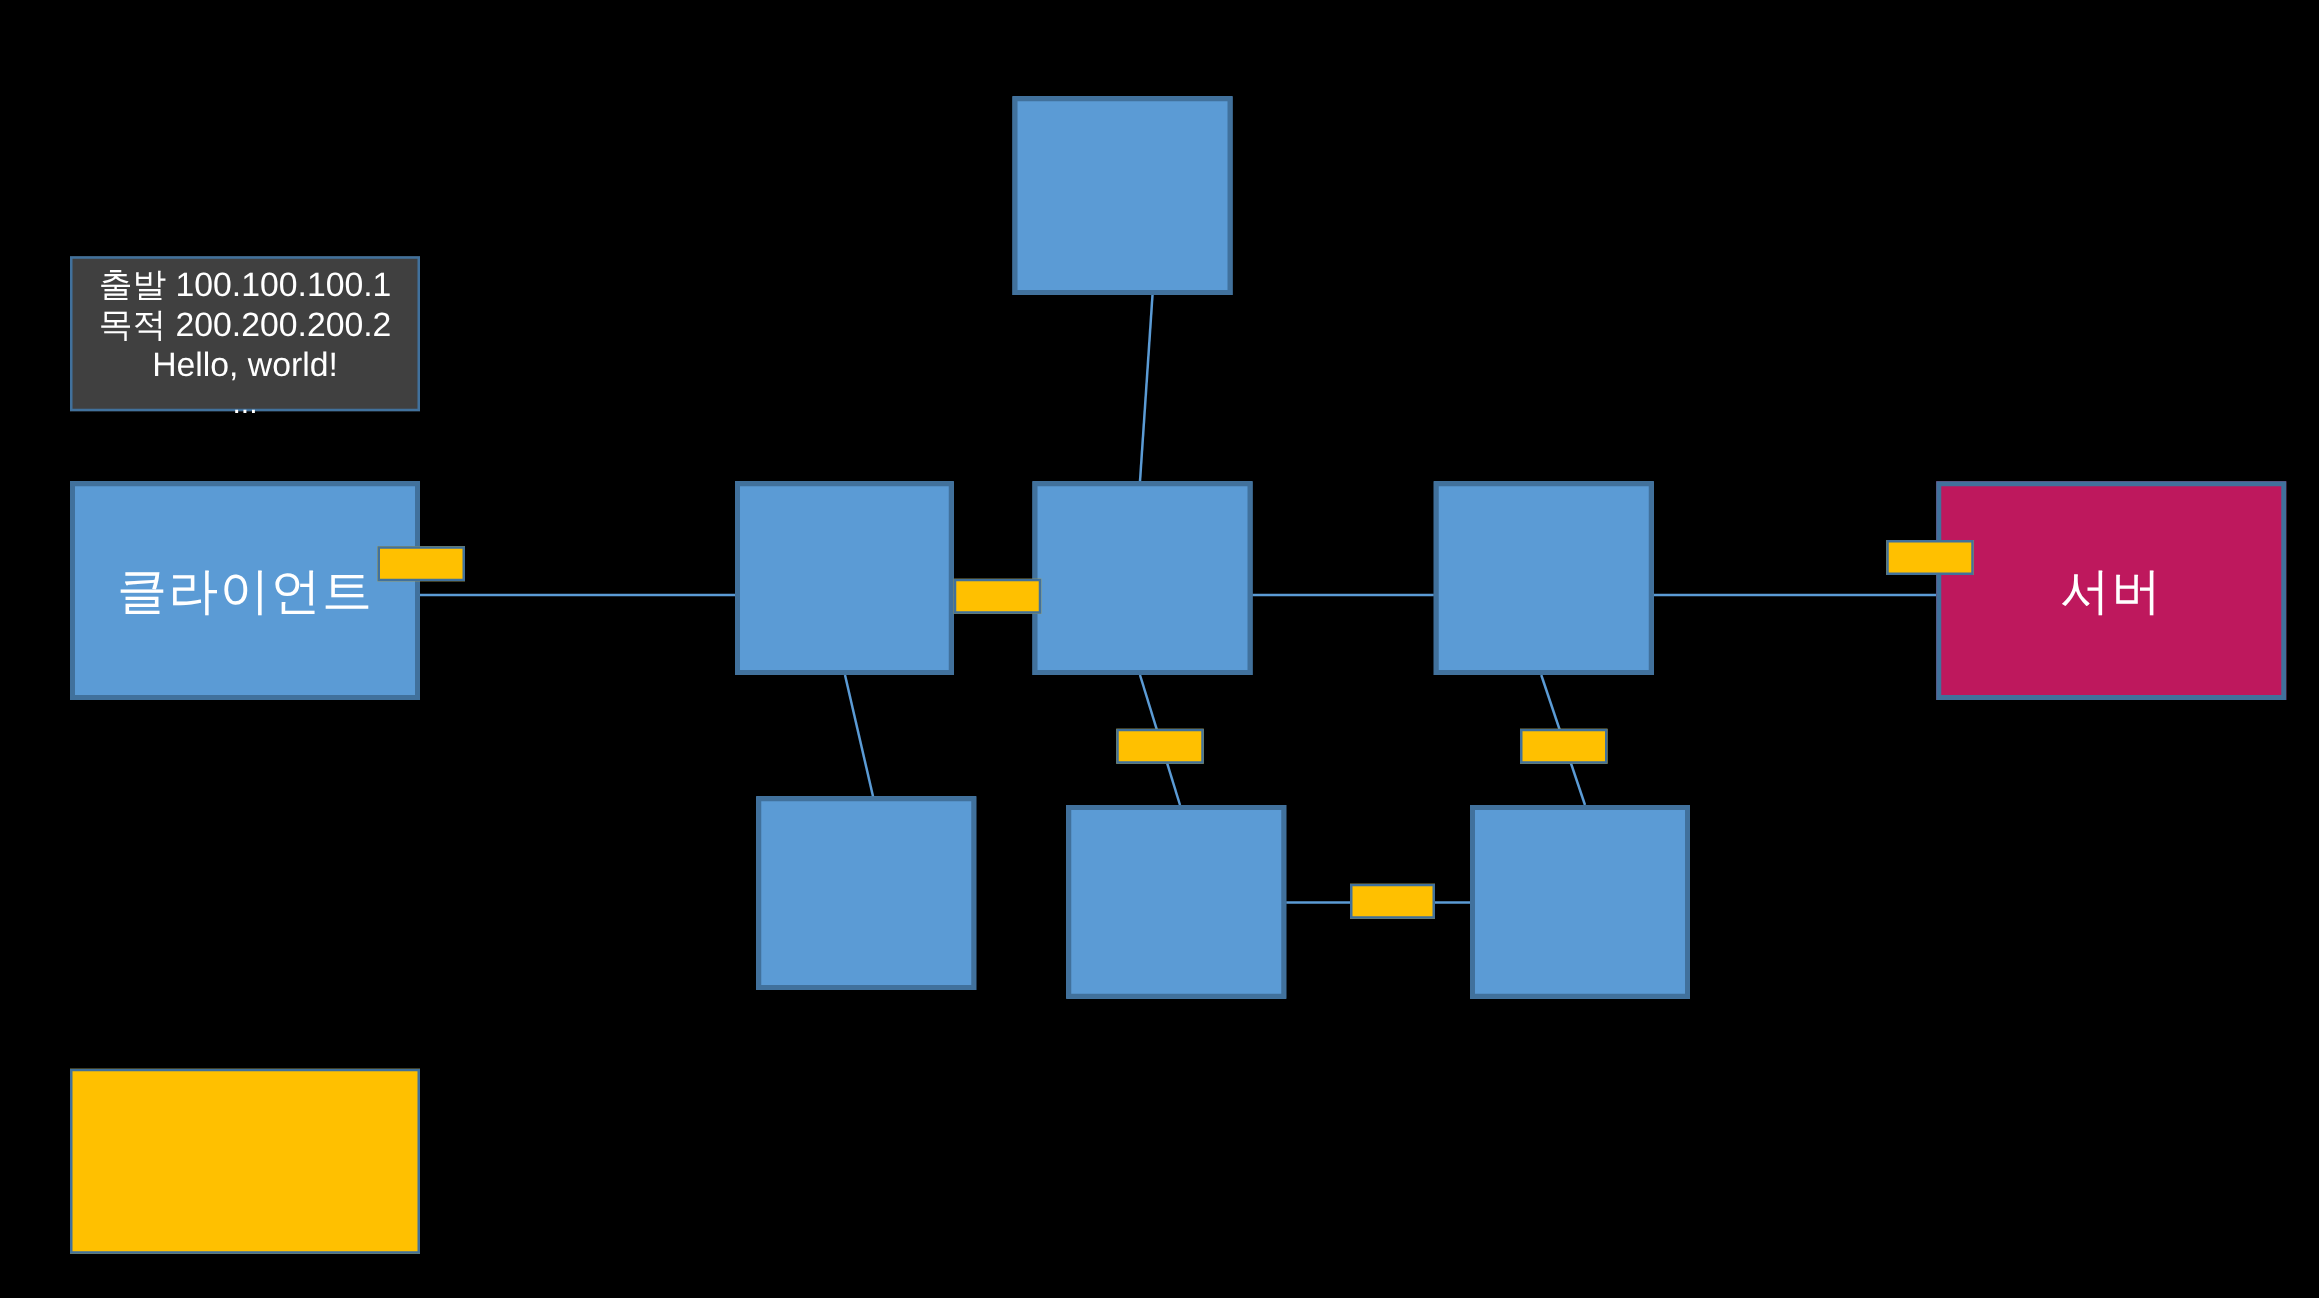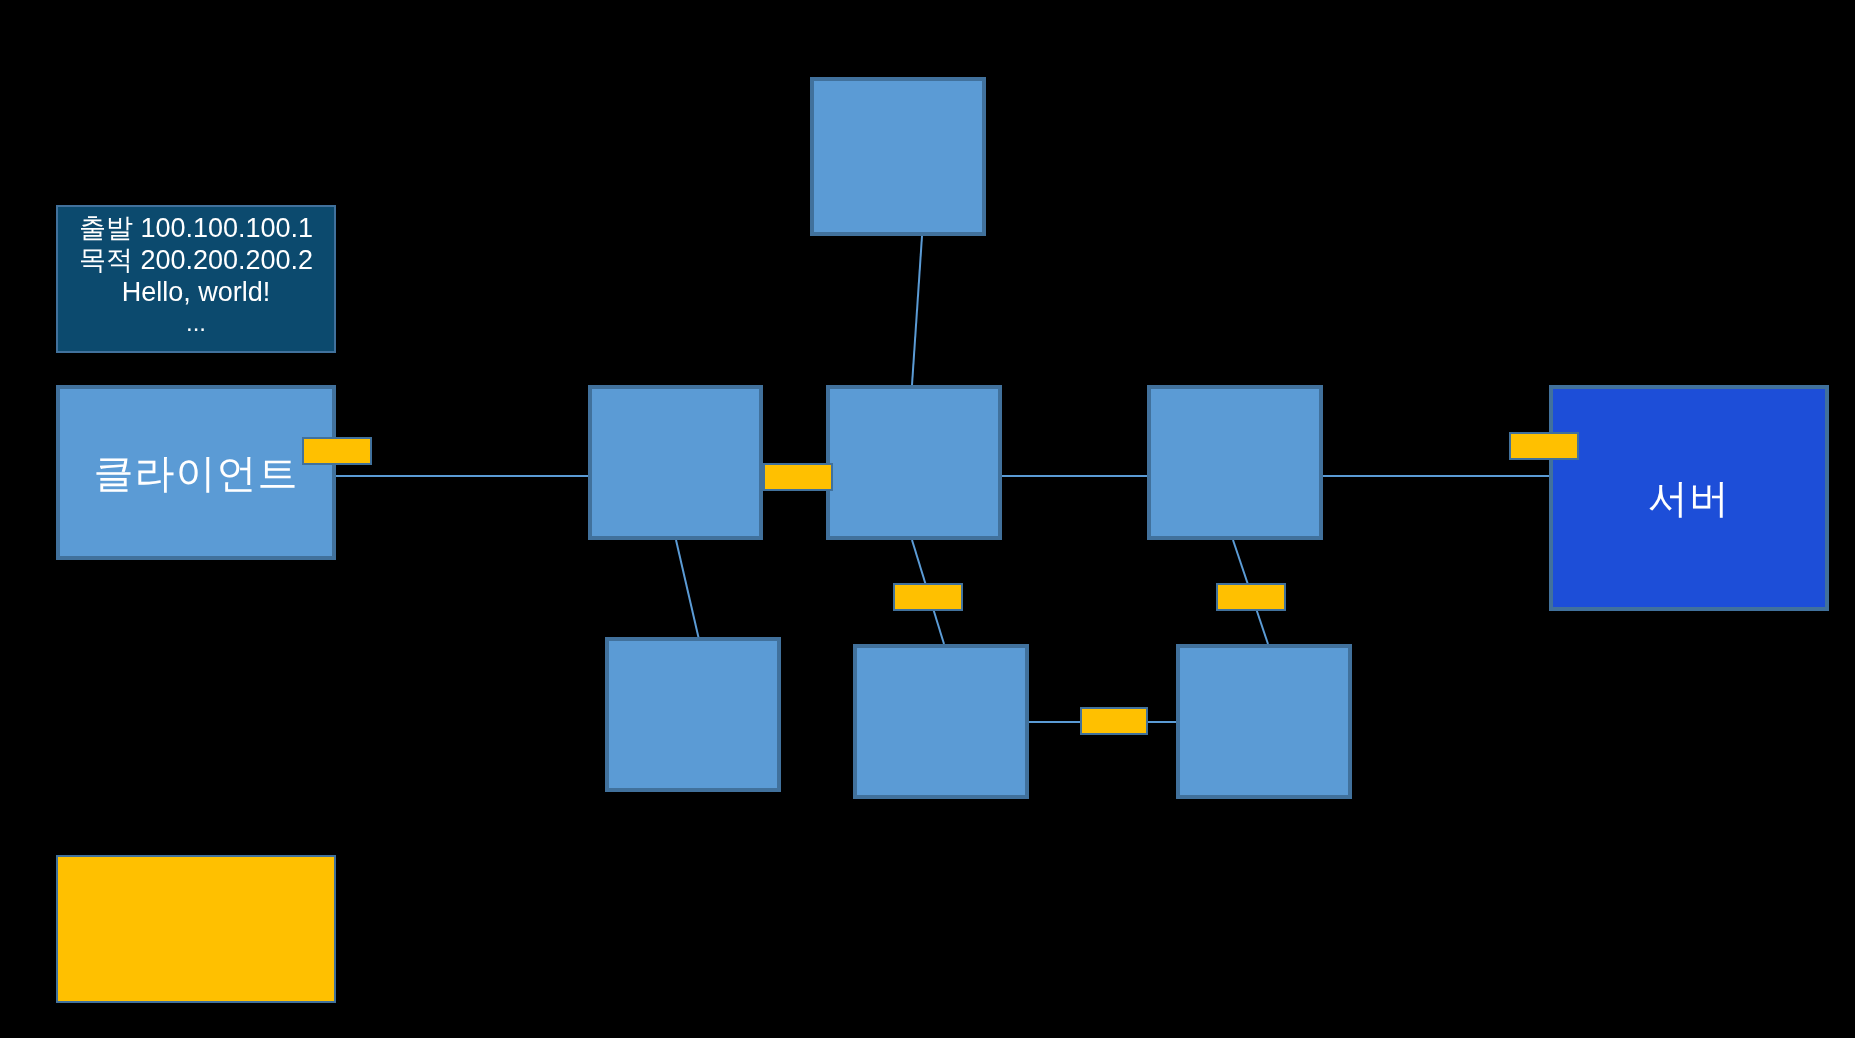--- a/index.html
+++ b/index.html
@@ -84,36 +84,36 @@
       <line x1="336" y1="476" x2="588" y2="476" stroke="#5B9BD5" stroke-width="2"></line>
       <line x1="763" y1="476" x2="826" y2="476" stroke="#5B9BD5" stroke-width="2"></line>
       <line x1="1002" y1="476" x2="1147" y2="476" stroke="#5B9BD5" stroke-width="2"></line>
       <line x1="1323" y1="476" x2="1549" y2="476" stroke="#5B9BD5" stroke-width="2"></line>
       <line x1="676" y1="540" x2="700" y2="644" stroke="#5B9BD5" stroke-width="2"></line>
       <line x1="912" y1="540" x2="944" y2="644" stroke="#5B9BD5" stroke-width="2"></line>
       <line x1="1233" y1="540" x2="1268" y2="644" stroke="#5B9BD5" stroke-width="2"></line>
       <line x1="1029" y1="722" x2="1176" y2="722" stroke="#5B9BD5" stroke-width="2"></line>
     </svg>
 
-  <div class="infobox" id="info-panel" style="left: 56px; top: 205px; width: 280px; height: 148px; background: #0c4a6e; border-color: rgb(65, 113, 156);">
+  <div class="infobox" id="info-panel" style="left: 56px; top: 205px; width: 280px; height: 124px; background: #404040; border-color: rgb(65, 113, 156);">
     <div class="infoline">출발 100.100.100.1</div>
     <div class="infoline">목적 200.200.200.2</div>
     <div class="infoline">Hello, world!</div>
     <div class="infoline ellipsis">...</div>
   </div>
 
   <div id="node-layer">
       <div class="node" style="left: 810px; top: 77px; width: 176px; height: 159px; background: rgb(91, 155, 213); border-color: rgb(65, 113, 156);"></div>
       <div class="node" style="left: 56px; top: 385px; width: 280px; height: 175px; background: rgb(91, 155, 213); border-color: rgb(65, 113, 156);">
         <span class="node-label" style="color: rgb(255, 255, 255);">클라이언트</span>
       </div>
       <div class="node" style="left: 588px; top: 385px; width: 175px; height: 155px; background: rgb(91, 155, 213); border-color: rgb(65, 113, 156);"></div>
       <div class="node" style="left: 826px; top: 385px; width: 176px; height: 155px; background: rgb(91, 155, 213); border-color: rgb(65, 113, 156);"></div>
       <div class="node" style="left: 1147px; top: 385px; width: 176px; height: 155px; background: rgb(91, 155, 213); border-color: rgb(65, 113, 156);"></div>
-      <div class="node" style="left: 1549px; top: 385px; width: 280px; height: 226px; background: #1d4ed8; border-color: rgb(65, 113, 156);">
+      <div class="node" style="left: 1549px; top: 385px; width: 280px; height: 175px; background: #be185d; border-color: rgb(65, 113, 156);">
         <span class="node-label" style="color: rgb(255, 255, 255);">서버</span>
       </div>
       <div class="node" style="left: 605px; top: 637px; width: 176px; height: 155px; background: rgb(91, 155, 213); border-color: rgb(65, 113, 156);"></div>
       <div class="node" style="left: 853px; top: 644px; width: 176px; height: 155px; background: rgb(91, 155, 213); border-color: rgb(65, 113, 156);"></div>
       <div class="node" style="left: 1176px; top: 644px; width: 176px; height: 155px; background: rgb(91, 155, 213); border-color: rgb(65, 113, 156);"></div>
     </div>
 
   <div id="packet-layer">
       <div class="packet" style="left: 302px; top: 437px; width: 70px; height: 28px; background: rgb(255, 192, 0); border-color: rgb(65, 113, 156);"></div>
       <div class="packet" style="left: 763px; top: 463px; width: 70px; height: 28px; background: rgb(255, 192, 0); border-color: rgb(65, 113, 156);"></div>

